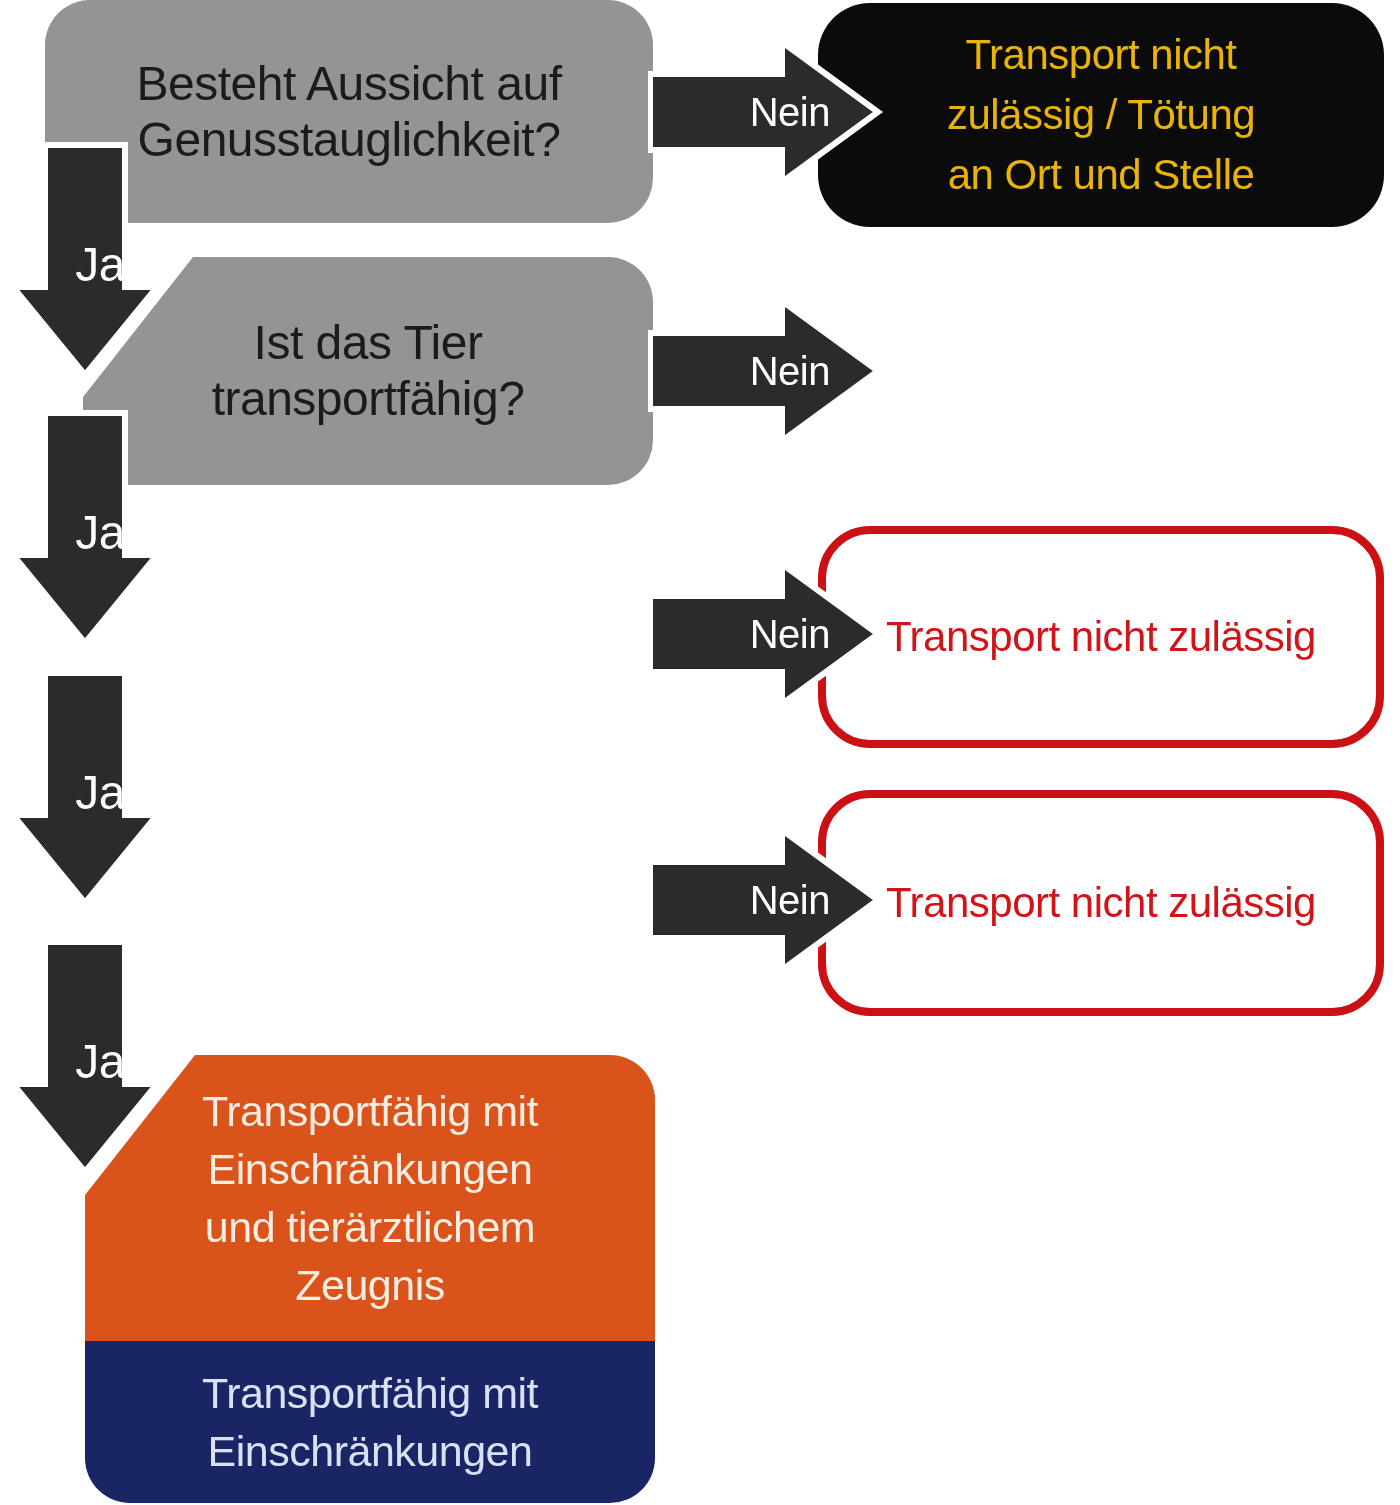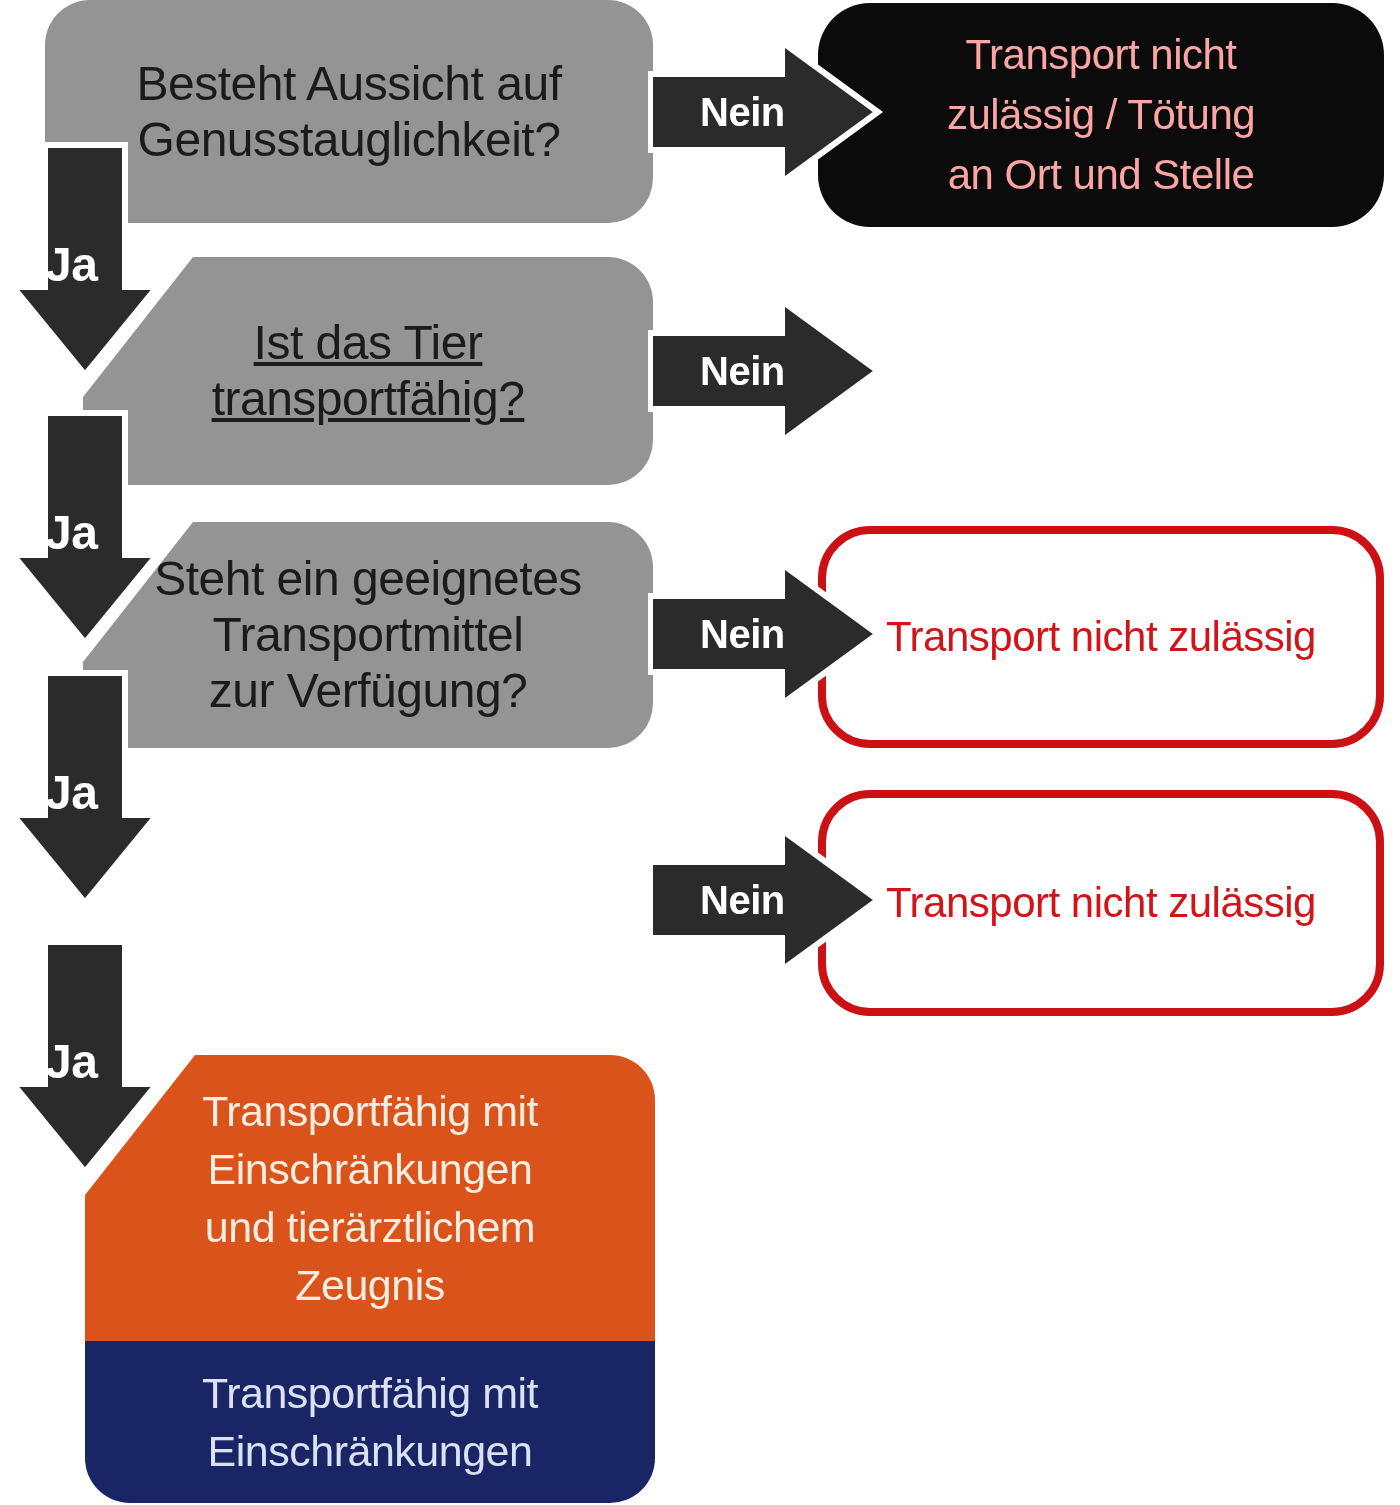--- a/index.html
+++ b/index.html
@@ -17,48 +17,45 @@
     position:absolute; display:flex; align-items:center; justify-content:center;
     text-align:center; white-space:pre-line; box-sizing:border-box;
     letter-spacing:-0.5px;
   }
   .q{
     background:var(--box-gray); color:var(--text-dark);
     font-size:48px; line-height:56px; border-radius:45px;
   }
   .notch{ clip-path:polygon(110px 0, 100% 0, 100% 100%, 0 100%, 0 140px); }
   .outcome{ font-size:42px; line-height:60px; }
-  .o-black{ background:var(--outcome-black); color:#fca5a5; border-radius:52px; }
+  .o-black{ background:var(--outcome-black); color:#eab308; border-radius:52px; }
   .o-red{ background:var(--outcome-red); color:var(--text-light); border-radius:48px; }
   .o-outline{ background:#ffffff; color:var(--red-text); border:8px solid var(--outline-red); border-radius:52px;text-align:center; }
   .o-orange{ background:var(--outcome-orange); color:var(--orange-text);
              font-size:43px; line-height:58px; border-radius:45px 45px 0 0; }
   .o-navy{ background:var(--outcome-navy); color:var(--navy-text);
            font-size:43px; line-height:58px; border-radius:0 0 45px 45px; }
   .arrow{ position:absolute; }
   .arrow svg{ display:block; }
   .alabel{
-    position:absolute; color:var(--text-light); font-weight:bold;
-    text-align:left; letter-spacing:-0.5px;
+    position:absolute; color:var(--text-light); font-weight:normal;
+    text-align:right; letter-spacing:-0.5px;
   }
   .ja-label{ font-size:48px; line-height:50px; width:80px; height:50px; }
   .nein-label{ font-size:40px; line-height:44px; width:130px; height:44px; }
 </style>
 </head>
 <body>
 
 <div class="stage">
 
   <div class="box q" style="left:45px; top:0; width:608px; height:223px;">Besteht Aussicht auf
 Genusstauglichkeit?</div>
-  <div class="box q notch" style="left:83px; top:257px; width:570px; height:228px;text-decoration:underline;">Ist das Tier
+  <div class="box q notch" style="left:83px; top:257px; width:570px; height:228px;">Ist das Tier
 transportfähig?</div>
-  <div class="box q notch" style="left:83px; top:522px; width:570px; height:226px;">Steht ein geeignetes
-Transportmittel
-zur Verfügung?</div>
 
   <div class="box outcome o-black" style="left:818px; top:3px; width:566px; height:224px;">Transport nicht
 zulässig / Tötung
 an Ort und Stelle</div>
   <div class="box outcome o-outline" style="left:818px; top:526px; width:566px; height:222px;">Transport nicht zulässig</div>
   <div class="box outcome o-outline" style="left:818px; top:790px; width:566px; height:226px;">Transport nicht zulässig</div>
 
   <div class="box o-orange notch" style="left:85px; top:1055px; width:570px; height:286px;">Transportfähig mit
 Einschränkungen
 und tierärztlichem

